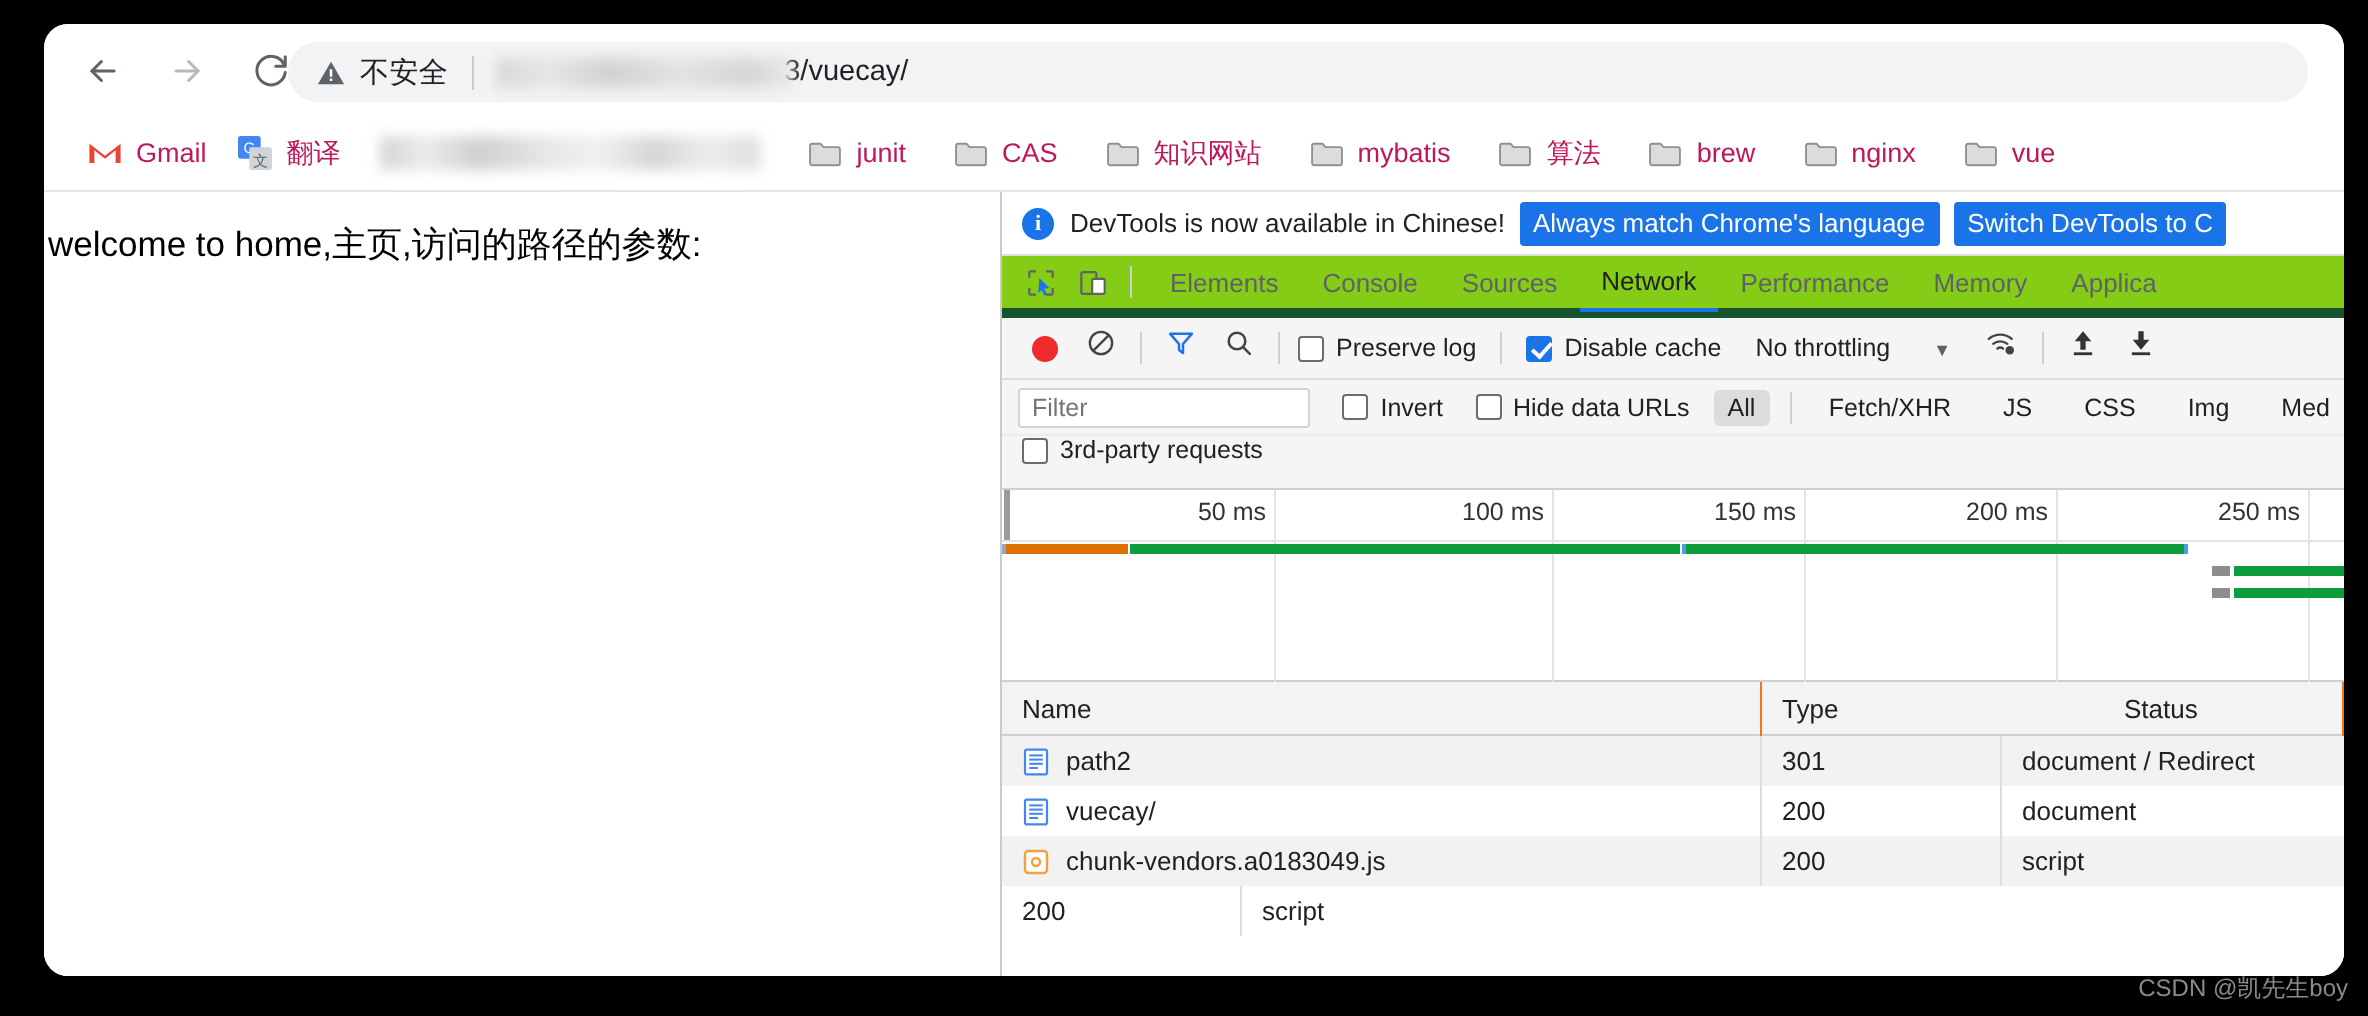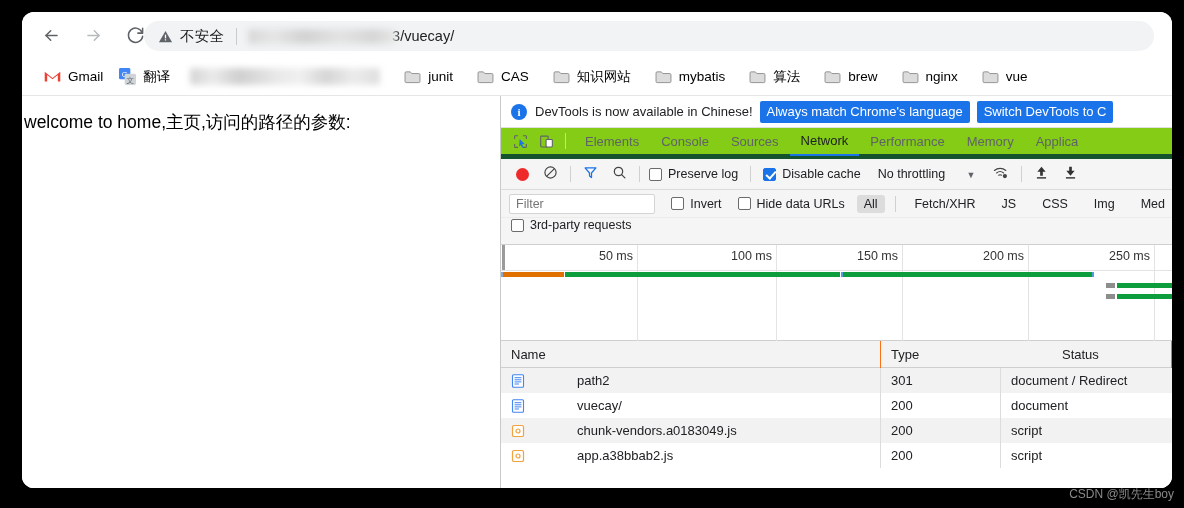--- a/index.html
+++ b/index.html
@@ -55,21 +55,21 @@
   .url-tail { font-size: 14.5px; color: #202124; margin-left: -4px; }
 
   
   .bookmarks {
     position: absolute; left: 0; top: 46px; width: 1150px; height: 38px;
     background: #fff; display: flex; align-items: center;
     border-bottom: 1px solid #e4e6e8;
   }
   .bm { display: flex; align-items: center; height: 26px; padding: 0 6px; margin-left: 4px; border-radius: 4px; }
   .bm:first-child { margin-left: 16px; }
-  .bm-label { font-size: 13.5px; color: #000000; margin-left: 7px; white-space: nowrap; }
+  .bm-label { font-size: 13.5px; color: #be185d; margin-left: 7px; white-space: nowrap; }
   .bm-blurred {
     width: 190px; height: 17px; margin-left: 14px;
     background: linear-gradient(90deg,#d4d4d4 0%,#ebebeb 12%,#cfcfcf 26%,#e8e8e8 45%,#f0f0f0 58%,#d5d5d5 72%,#ececec 86%,#dedede 100%);
     filter: blur(3.2px); border-radius: 2px;
   }
   .ico { width: 17px; height: 17px; display: flex; align-items: center; justify-content: center; flex: 0 0 auto; }
   .folder-ico svg { display: block; }
 
   
   .content {
@@ -199,21 +199,21 @@
   }
   .th.name { width: 380px; }
   .th.status { width: 120px; }
   .th.type { width: 171px; border-right: none; }
   .req-row { height: 25px; display: flex; align-items: center; background: #fff; }
   .req-row.alt { background: #f2f2f2; }
   .td {
     font-size: 13px; color: #202124; height: 25px; display: flex; align-items: center;
     padding-left: 10px; border-right: 1px solid #dcdcdc; flex: 0 0 auto; white-space: nowrap;
   }
-  .td.name { width: 380px; gap: 44px; }
+  .td.name { width: 380px; }
   .td.status { width: 120px; }
   .td.type { width: 171px; border-right: none; }
   .row-ico { width: 14px; height: 14px; margin-right: 8px; flex: 0 0 auto; }
 
   
   .watermark {
     position: absolute; right: 10px; bottom: 5px;
     font-size: 12px; color: #8a8a8a; white-space: nowrap;
     font-family: "Liberation Sans", sans-serif;
   }
@@ -590,29 +590,20 @@
                   <circle cx="7" cy="7" r="2" fill="none" stroke="#f2a23c" stroke-width="1.2"></circle>
                 </svg>
               </span>
               <span>chunk-vendors.a0183049.js</span>
             </div>
             <div class="td status">200</div>
             <div class="td type">script</div>
           </div>
 
           <div class="req-row">
-            <div class="td name">
-              <span class="row-ico">
-                <svg width="14" height="14" viewBox="0 0 14 14">
-                  <rect x="1.5" y="1.5" width="11" height="11" rx="1.6" fill="#fff" stroke="#f2a23c" stroke-width="1.2"></rect>
-                  <circle cx="7" cy="7" r="2" fill="none" stroke="#f2a23c" stroke-width="1.2"></circle>
-                </svg>
-              </span>
-              <span>app.a38bbab2.js</span>
-            </div>
             <div class="td status">200</div>
             <div class="td type">script</div>
           </div>
         </div>
 
       </div>
     </div>
   </div>
 
   <div class="watermark">CSDN @凯先生boy</div>

